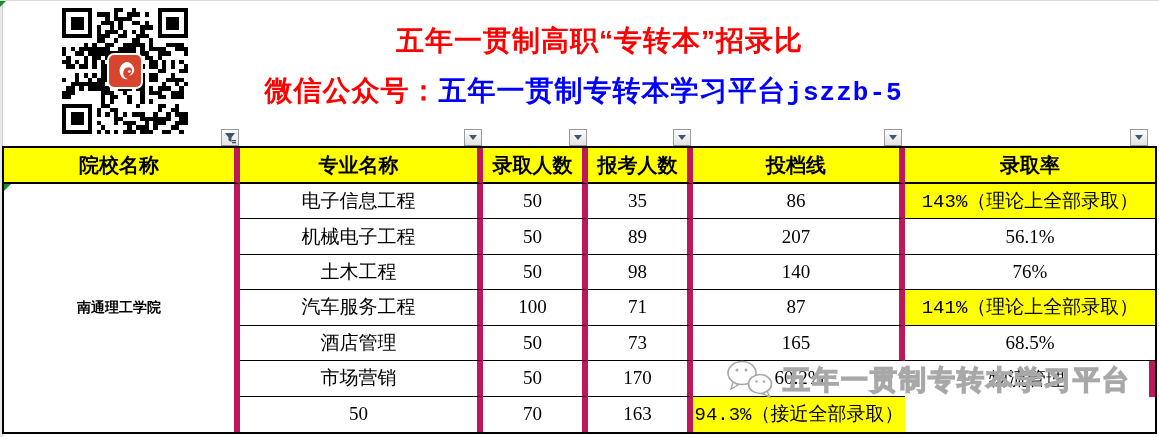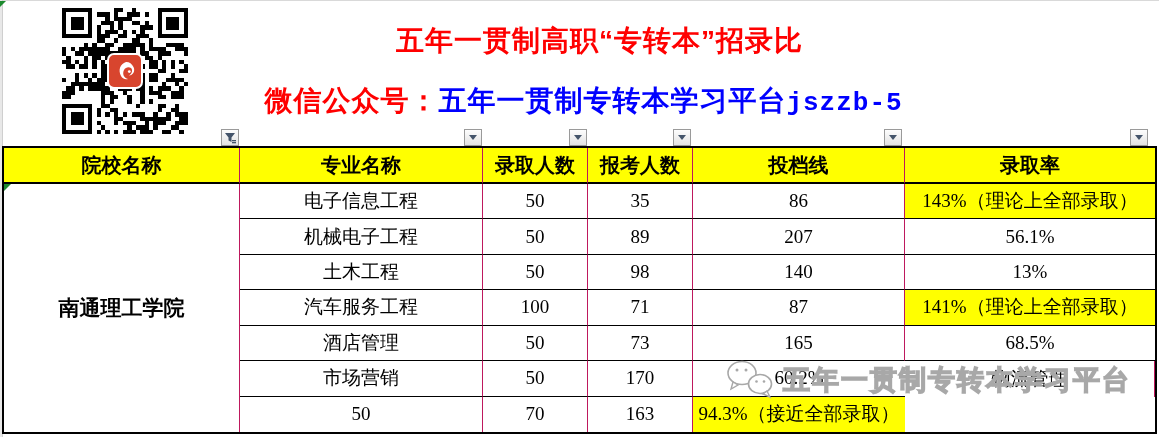--- a/index.html
+++ b/index.html
@@ -18,21 +18,21 @@
     width:36px; height:36px; background:#d8452e; border-radius:7px; border:2px solid #fff;
     display:flex; align-items:center; justify-content:center; box-sizing:border-box;
   }
 
   
   .title-1 {
     position:absolute; top:22px; left:40px; width:1119px; text-align:center;
     font-size:28px; font-weight:bold; color:#ff0000; letter-spacing:1px; white-space:nowrap;
   }
   .title-2 {
-    position:absolute; top:82px; left:8px; width:1151px; text-align:center;
+    position:absolute; top:72px; left:8px; width:1151px; text-align:center;
     font-size:28px; font-weight:bold; letter-spacing:1px; white-space:nowrap;
   }
   .title-2 .red { color:#ff0000; }
   .title-2 .blue { color:#0000ff; }
   .title-2 .code { color:#0000ff; font-family:"Liberation Mono", monospace; font-weight:bold; font-size:26px; }
 
   
   .filter-btn {
     position:absolute; top:129px; width:18px; height:17px; box-sizing:border-box;
     background:linear-gradient(#fdfdfd,#e2e2e2); border:1px solid #9a9a9a;
@@ -42,35 +42,35 @@
 
   
   .grid {
     position:absolute; left:2px; top:146px; width:1155px; height:288px; box-sizing:border-box;
     display:grid; border:2px solid #000;
     grid-template-columns:236px 243px 105px 105px 212px 250px;
     grid-template-rows:36px repeat(7, 1fr);
     background:#fff;
   }
   .cell {
-    border-right:1px solid #be185d; border-bottom:1px solid #000; box-sizing:border-box;
+    border-right:6px solid #be185d; border-bottom:1px solid #000; box-sizing:border-box;
     display:flex; align-items:center; justify-content:center;
     font-family:"Liberation Serif", serif; font-size:19px; color:#000; white-space:nowrap;
   }
   .cell.c-last { border-right:none; }
   .cell.r-last { border-bottom:none; }
   .th {
     background:#ffff00; font-family:"Liberation Sans", sans-serif;
     font-weight:600; font-size:20px; border-bottom-width:2px;
   }
   .college {
     grid-column:1; grid-row:2 / 9; border-bottom:none; position:relative;
-    font-family:"Liberation Sans", sans-serif; font-weight:600; font-size:21px;
-  }
-  .hl { background:#ffff00; }
+    font-family:"Liberation Sans", sans-serif; font-weight:600; font-size:14px;
+  }
+  .hl { background:#ffff00;font-family:Liberation Mono, monospace; }
   .corner-tri { position:absolute; top:0; left:0; width:0; height:0; border-top:7px solid #1d8a2e; border-right:7px solid transparent; }
   .corner-origin { position:absolute; top:1px; left:0; width:0; height:0; border-top:6px solid #1d8a2e; border-right:6px solid transparent; }
 
   
   .watermark { position:absolute; left:724px; top:358px; display:flex; align-items:center; gap:5px; z-index:6; pointer-events:none; }
   .wm-text {
     font-size:27px; font-weight:bold; color:#ffffff; letter-spacing:2px; white-space:nowrap;
     -webkit-text-stroke:1.3px #a8a8a8; text-shadow:0 0 1px #b5b5b5;
     font-family:"Liberation Sans", sans-serif;
   }
@@ -468,21 +468,21 @@
   <div class="cell">机械电子工程</div>
   <div class="cell">50</div>
   <div class="cell">89</div>
   <div class="cell">207</div>
   <div class="cell c-last">56.1%</div>
 
   <div class="cell">土木工程</div>
   <div class="cell">50</div>
   <div class="cell">98</div>
   <div class="cell">140</div>
-  <div class="cell c-last">13%</div>
+  <div class="cell c-last">76%</div>
 
   <div class="cell">汽车服务工程</div>
   <div class="cell">100</div>
   <div class="cell">71</div>
   <div class="cell">87</div>
   <div class="cell c-last hl">141%（理论上全部录取）</div>
 
   <div class="cell">酒店管理</div>
   <div class="cell">50</div>
   <div class="cell">73</div>

